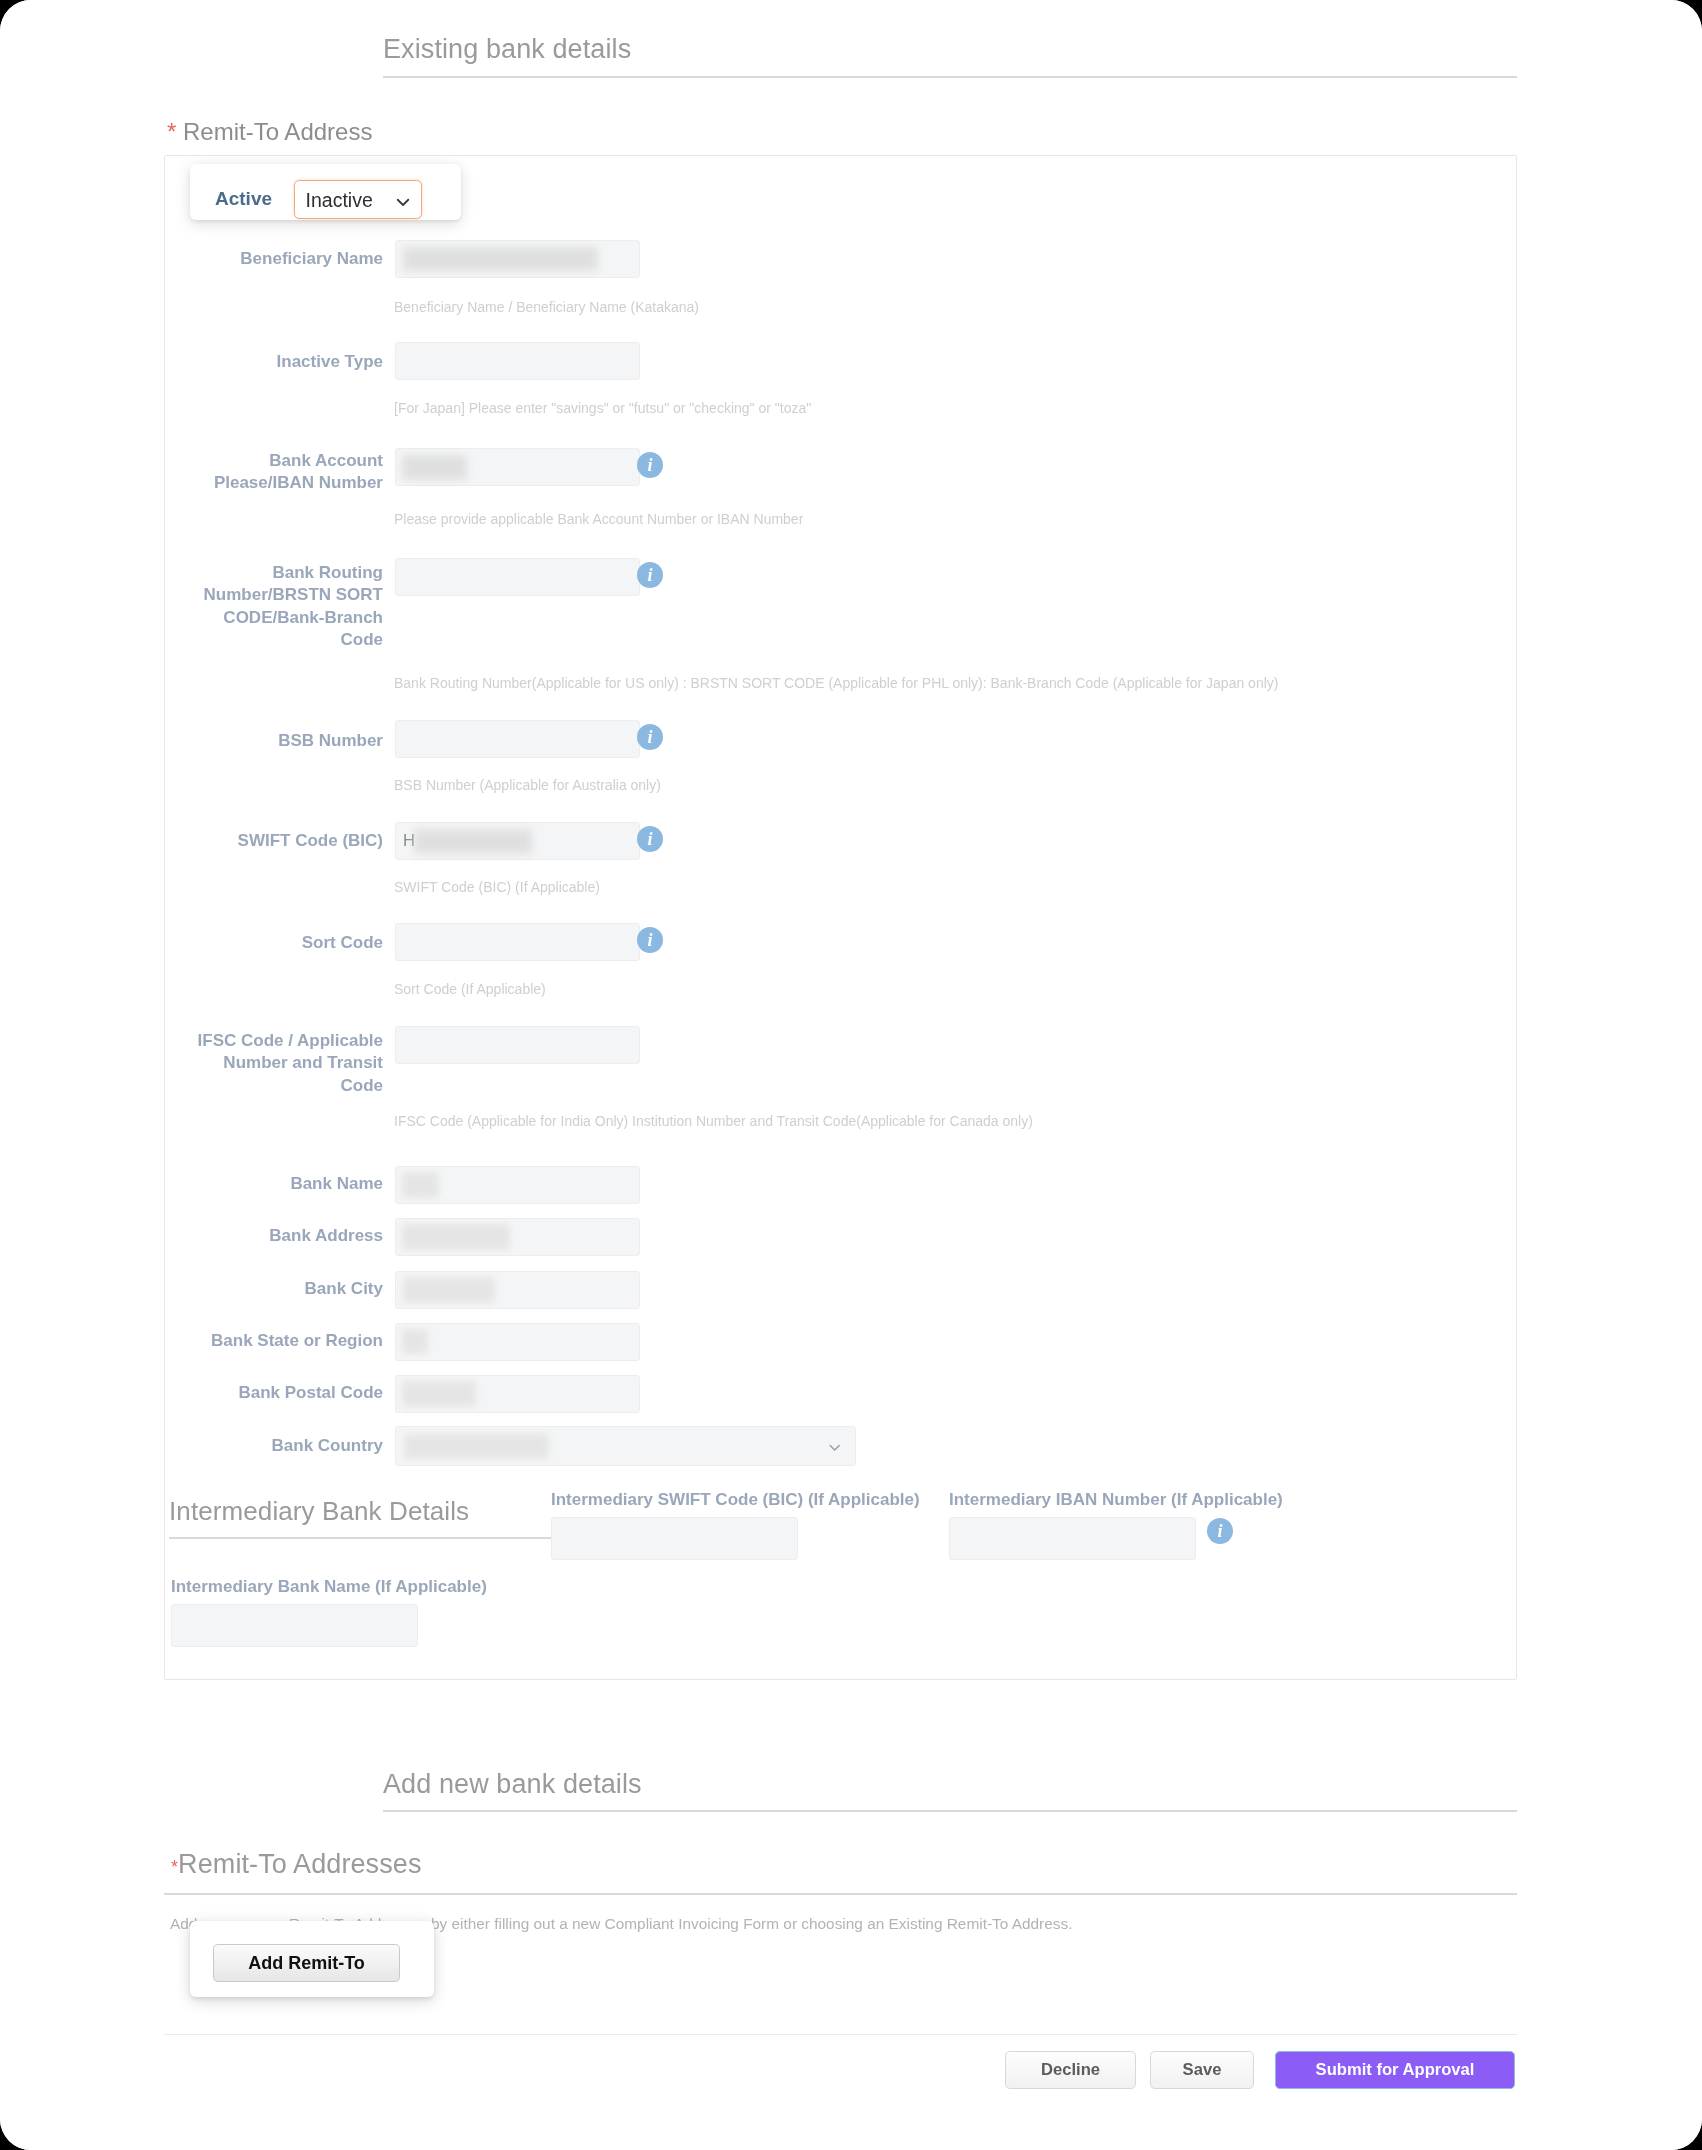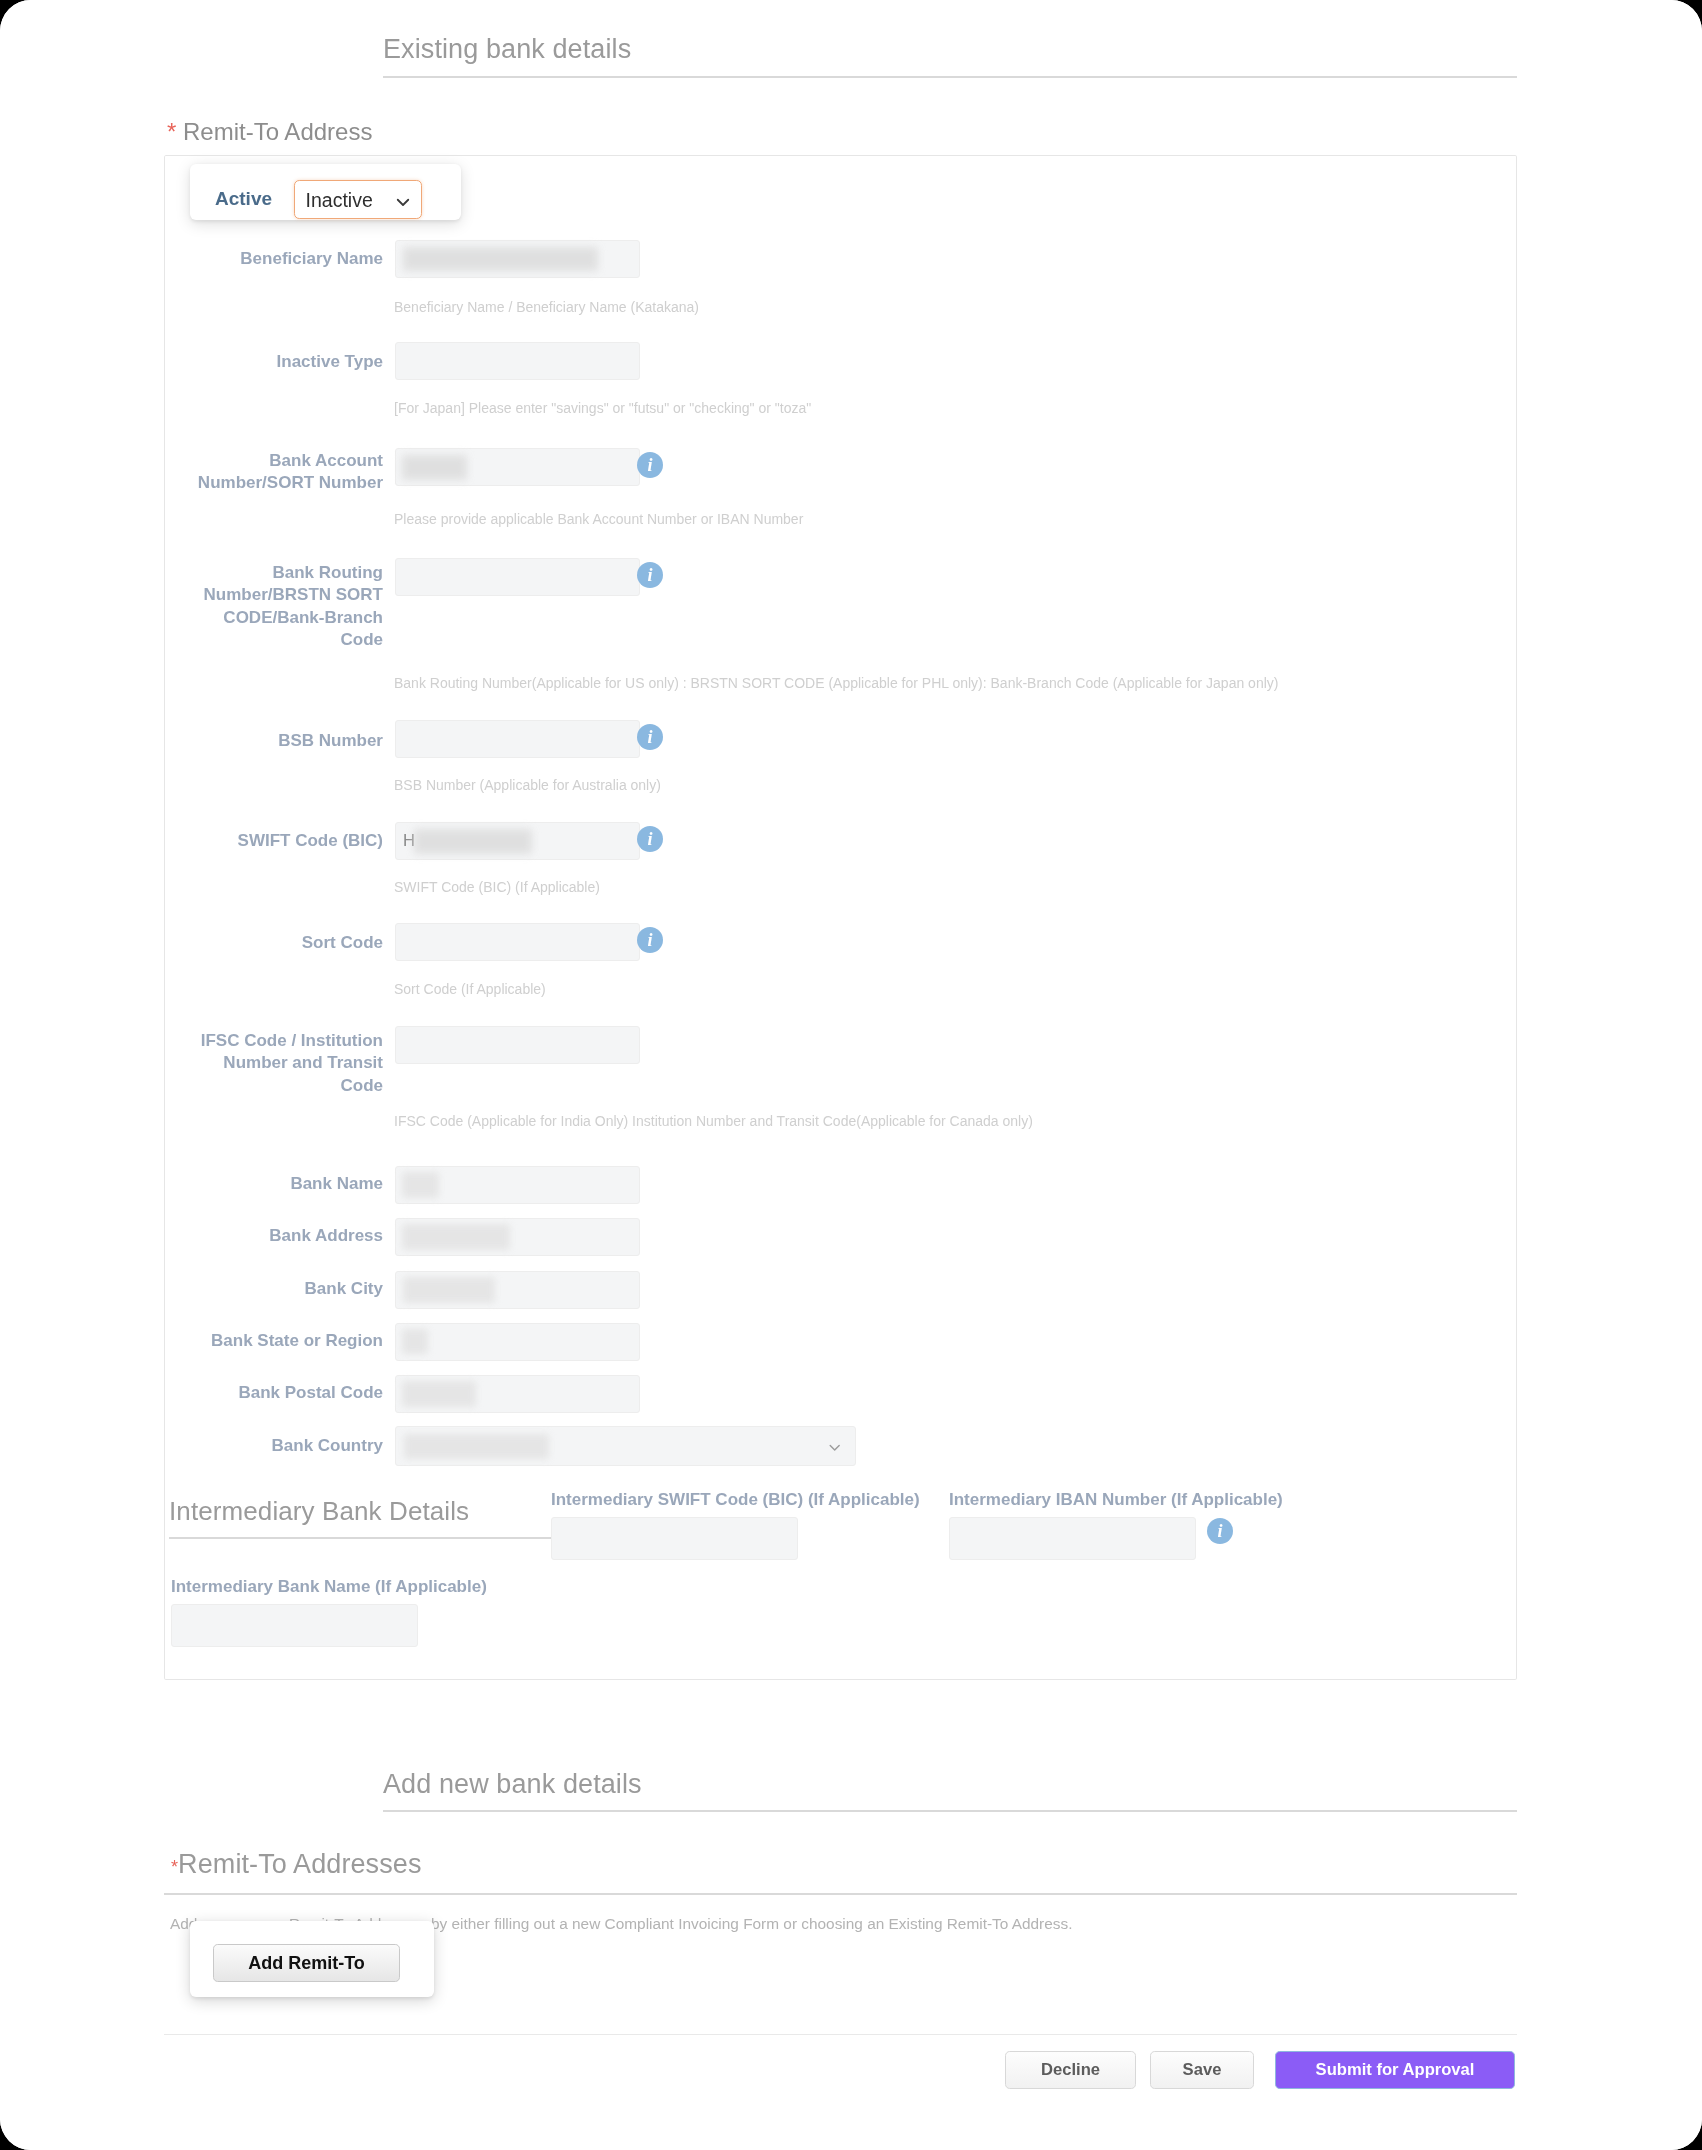--- a/index.html
+++ b/index.html
@@ -226,21 +226,21 @@
   <div class="fld-label" style="left:177px; top:248px; width:206px;">Beneficiary Name</div>
   <div class="fld-input" style="left:395px; top:240px; width:245px; height:38px;">
     <div class="redact" style="left:7px; top:6px; width:195px; height:24px;"></div>
   </div>
   <div class="fld-help" style="left:394px; top:299px;">Beneficiary Name / Beneficiary Name (Katakana)</div>
 
   <div class="fld-label" style="left:177px; top:351px; width:206px;">Inactive Type</div>
   <div class="fld-input" style="left:395px; top:342px; width:245px; height:38px;"></div>
   <div class="fld-help" style="left:394px; top:400px;">[For Japan] Please enter "savings" or "futsu" or "checking" or "toza"</div>
 
-  <div class="fld-label" style="left:177px; top:450px; width:206px;">Bank Account Number/SORT Number</div>
+  <div class="fld-label" style="left:177px; top:450px; width:206px;">Bank Account Please/IBAN Number</div>
   <div class="fld-input" style="left:395px; top:448px; width:245px; height:38px;">
     <div class="redact" style="left:6px; top:6px; width:65px; height:25px;"></div>
   </div>
   <div class="info-icon" style="left:637px; top:452px;">i</div>
   <div class="fld-help" style="left:394px; top:511px;">Please provide applicable Bank Account Number or IBAN Number</div>
 
   <div class="fld-label" style="left:177px; top:562px; width:206px;">Bank Routing Number/BRSTN SORT CODE/Bank-Branch Code</div>
   <div class="fld-input" style="left:395px; top:558px; width:245px; height:38px;"></div>
   <div class="info-icon" style="left:637px; top:562px;">i</div>
   <div class="fld-help" style="left:394px; top:675px;">Bank Routing Number(Applicable for US only) : BRSTN SORT CODE (Applicable for PHL only): Bank-Branch Code (Applicable for Japan only)</div>
@@ -256,21 +256,21 @@
     <div class="redact" style="left:18px; top:6px; width:118px; height:25px;"></div>
   </div>
   <div class="info-icon" style="left:637px; top:826px;">i</div>
   <div class="fld-help" style="left:394px; top:879px;">SWIFT Code (BIC) (If Applicable)</div>
 
   <div class="fld-label" style="left:177px; top:932px; width:206px;">Sort Code</div>
   <div class="fld-input" style="left:395px; top:923px; width:245px; height:38px;"></div>
   <div class="info-icon" style="left:637px; top:927px;">i</div>
   <div class="fld-help" style="left:394px; top:981px;">Sort Code (If Applicable)</div>
 
-  <div class="fld-label" style="left:177px; top:1030px; width:206px;">IFSC Code / Institution Number and Transit Code</div>
+  <div class="fld-label" style="left:177px; top:1030px; width:206px;">IFSC Code / Applicable Number and Transit Code</div>
   <div class="fld-input" style="left:395px; top:1026px; width:245px; height:38px;"></div>
   <div class="fld-help" style="left:394px; top:1113px;">IFSC Code (Applicable for India Only) Institution Number and Transit Code(Applicable for Canada only)</div>
 
   <div class="fld-label" style="left:177px; top:1173px; width:206px;">Bank Name</div>
   <div class="fld-input" style="left:395px; top:1166px; width:245px; height:38px;">
     <div class="redact2" style="left:6px; top:5.3px; width:37px; height:26px;"></div>
   </div>
 
   <div class="fld-label" style="left:177px; top:1225px; width:206px;">Bank Address</div>
   <div class="fld-input" style="left:395px; top:1218px; width:245px; height:38px;">

